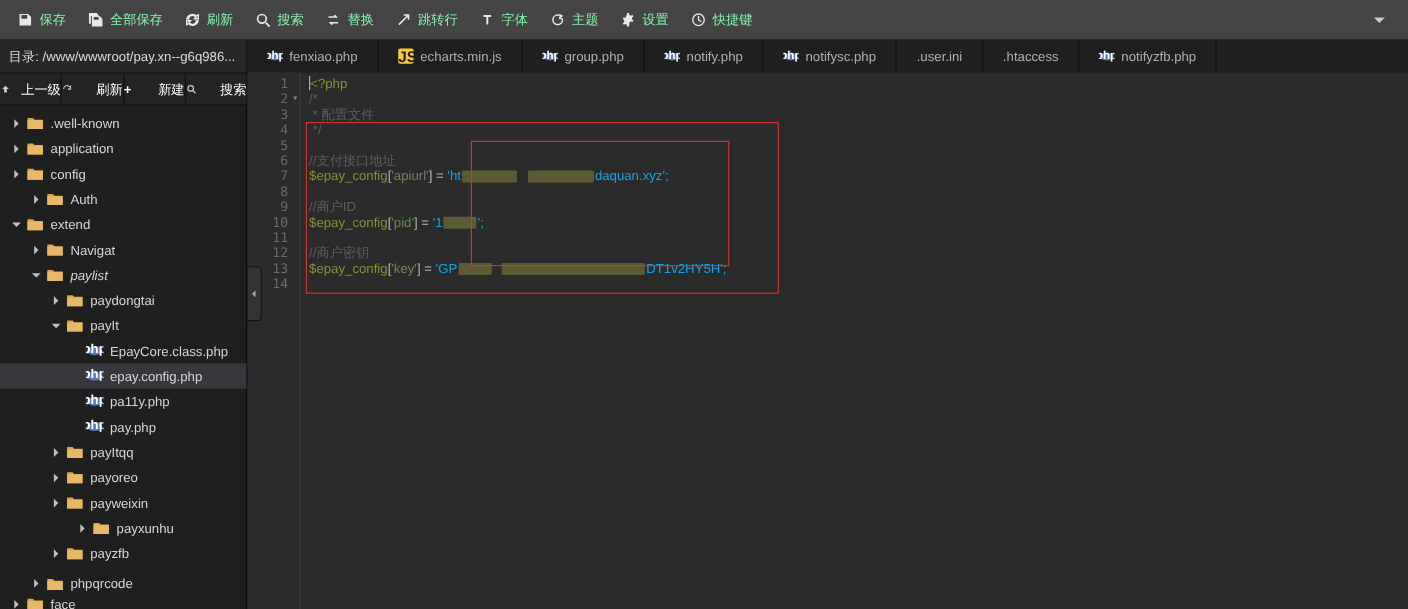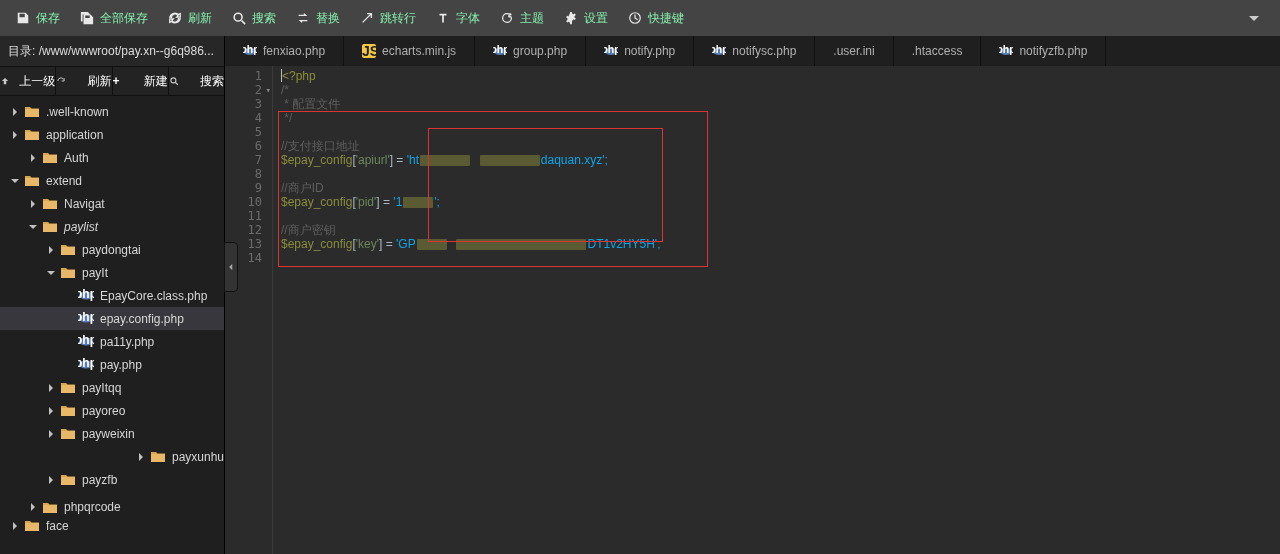--- a/index.html
+++ b/index.html
@@ -210,20 +210,34 @@
             </svg>
           </span>
           <span class="folder-icon">
             <svg width="16" height="13" viewBox="0 0 16 13">
               <path fill="#d9a64a" d="M1 2h5l1.5 1.5H15V12H1z"></path>
               <path fill="#e8b868" d="M1 4h14v8H1z"></path>
             </svg>
           </span>
           <span class="tree-label">application</span>
         </div>
+        <div class="tree-row" style="padding-left: 8px;">
+          <span class="tw">
+            <svg width="10" height="10" viewBox="0 0 10 10" fill="#c0c0c0">
+              <path d="M3 1l4 4-4 4z"></path>
+            </svg>
+          </span>
+          <span class="folder-icon">
+            <svg width="16" height="13" viewBox="0 0 16 13">
+              <path fill="#d9a64a" d="M1 2h5l1.5 1.5H15V12H1z"></path>
+              <path fill="#e8b868" d="M1 4h14v8H1z"></path>
+            </svg>
+          </span>
+          <span class="tree-label">config</span>
+        </div>
         <div class="tree-row" style="padding-left: 26px;">
           <span class="tw">
             <svg width="10" height="10" viewBox="0 0 10 10" fill="#c0c0c0">
               <path d="M3 1l4 4-4 4z"></path>
             </svg>
           </span>
           <span class="folder-icon">
             <svg width="16" height="13" viewBox="0 0 16 13">
               <path fill="#d9a64a" d="M1 2h5l1.5 1.5H15V12H1z"></path>
               <path fill="#e8b868" d="M1 4h14v8H1z"></path>
@@ -376,21 +390,21 @@
             </svg>
           </span>
           <span class="folder-icon">
             <svg width="16" height="13" viewBox="0 0 16 13">
               <path fill="#d9a64a" d="M1 2h5l1.5 1.5H15V12H1z"></path>
               <path fill="#e8b868" d="M1 4h14v8H1z"></path>
             </svg>
           </span>
           <span class="tree-label">payweixin</span>
         </div>
-        <div class="tree-row" style="padding-left: 68px; justify-content: flex-end;">
+        <div class="tree-row" style="padding-left: 68px;">
           <span class="tw">
             <svg width="10" height="10" viewBox="0 0 10 10" fill="#c0c0c0">
               <path d="M3 1l4 4-4 4z"></path>
             </svg>
           </span>
           <span class="folder-icon">
             <svg width="16" height="13" viewBox="0 0 16 13">
               <path fill="#d9a64a" d="M1 2h5l1.5 1.5H15V12H1z"></path>
               <path fill="#e8b868" d="M1 4h14v8H1z"></path>
             </svg>

